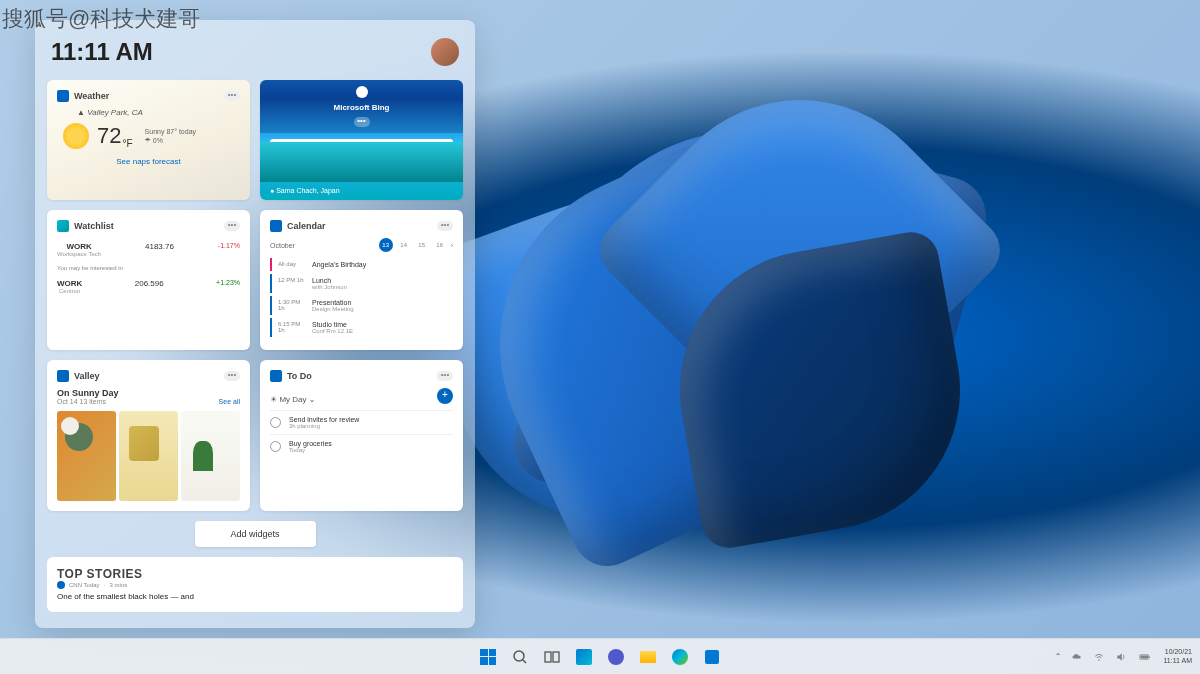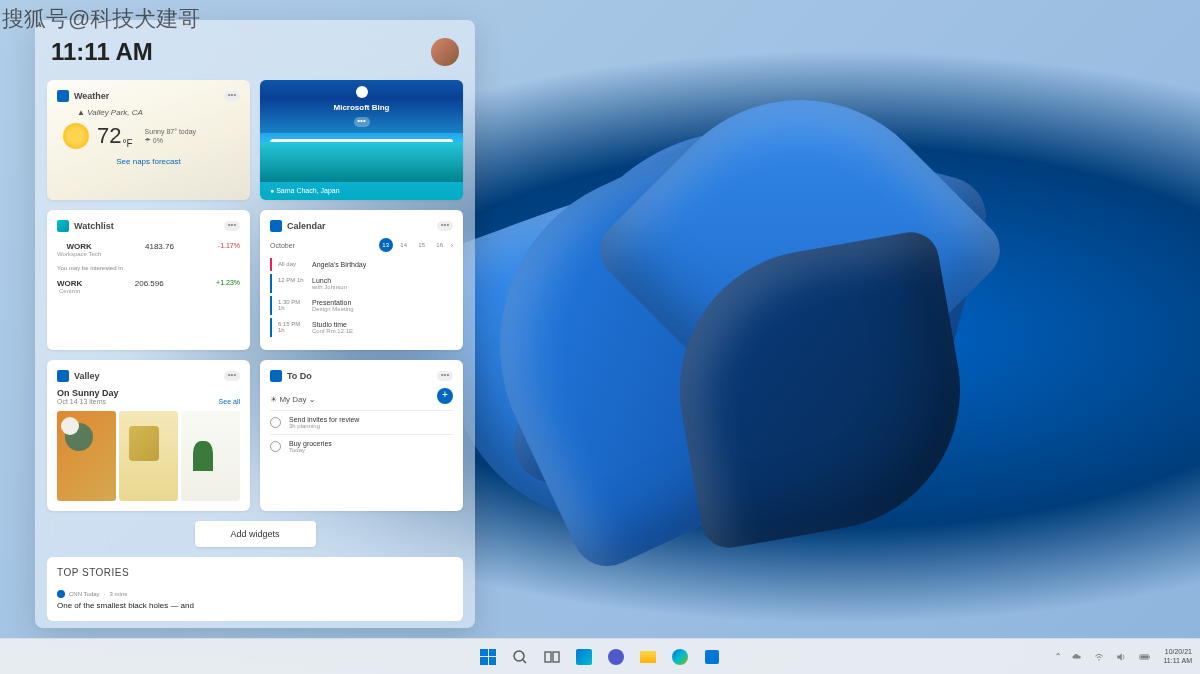--- a/index.html
+++ b/index.html
@@ -79,21 +79,21 @@
 .todo-card .todo-dropdown { display: flex; align-items: flex-end; gap: 4px; font-size: 8px; color: #555; margin-bottom: 6px; }
 .todo-add { width: 16px; height: 16px; background: #0067c0; border-radius: 50%; color: #fff; text-align: center; line-height: 14px; font-size: 10px; margin-left: auto; }
 .todo-item { display: flex; gap: 8px; padding: 5px 0; border-top: 1px solid #eee; }
 .todo-check { width: 11px; height: 11px; border: 1.5px solid #999; border-radius: 50%; flex-shrink: 0; margin-top: 1px; }
 .todo-text { font-size: 7px; color: #333; }
 .todo-sub { font-size: 6px; color: #999; }
 
 .add-widgets-btn { background: #fff; border-radius: 4px; padding: 8px 16px; font-size: 9px; color: #333; text-align: center; margin: 10px auto; width: 121px; box-shadow: 0 1px 3px rgba(0,0,0,0.1); }
 
 .top-stories { background: #fff; border-radius: 6px; padding: 10px; margin-top: 4px; }
-.stories-title { font-size: 10px; font-weight: 400; color: #444; letter-spacing: 0.5px; margin-bottom: 12px; }
+.stories-title { font-size: 12px; font-weight: 700; color: #444; letter-spacing: 0.5px; margin-bottom: 0; }
 .stories-grid { display: grid; grid-template-columns: 1fr 1fr; gap: 12px; }
 .story-meta { font-size: 6px; color: #888; display: flex; align-items: center; gap: 4px; margin-bottom: 3px; }
 .story-dot { width: 8px; height: 8px; border-radius: 50%; }
 .story-title { font-size: 8px; color: #222; line-height: 1.3; }
 
 .taskbar { position: absolute; bottom: 0; left: 0; right: 0; height: 36px; background: rgba(243,243,243,0.85); backdrop-filter: blur(20px); display: flex; align-items: center; border-top: 1px solid rgba(0,0,0,0.06); }
 .taskbar-center { display: flex; gap: 4px; margin: 0 auto; }
 .taskbar-icon { width: 28px; height: 28px; display: flex; align-items: center; justify-content: center; border-radius: 3px; }
 .tb-start { display: grid; grid-template-columns: 1fr 1fr; gap: 1px; width: 16px; height: 16px; }
 .tb-start div { background: #0078d4; }

